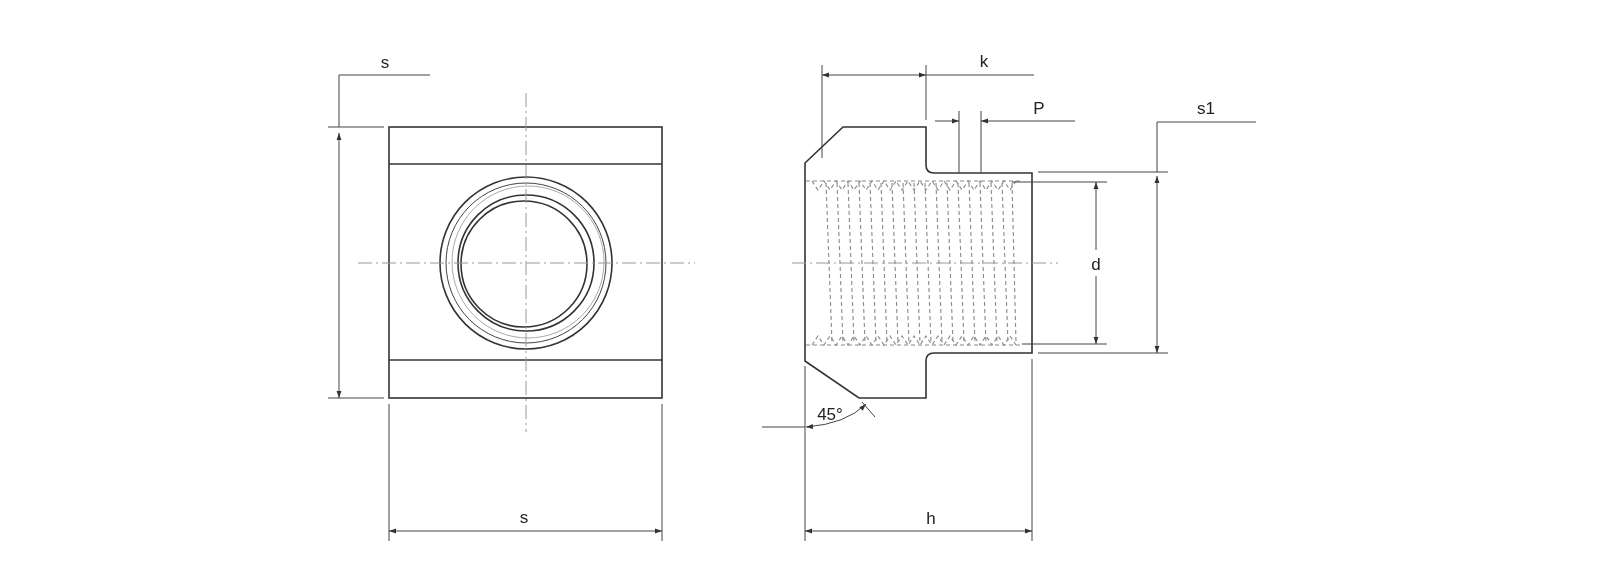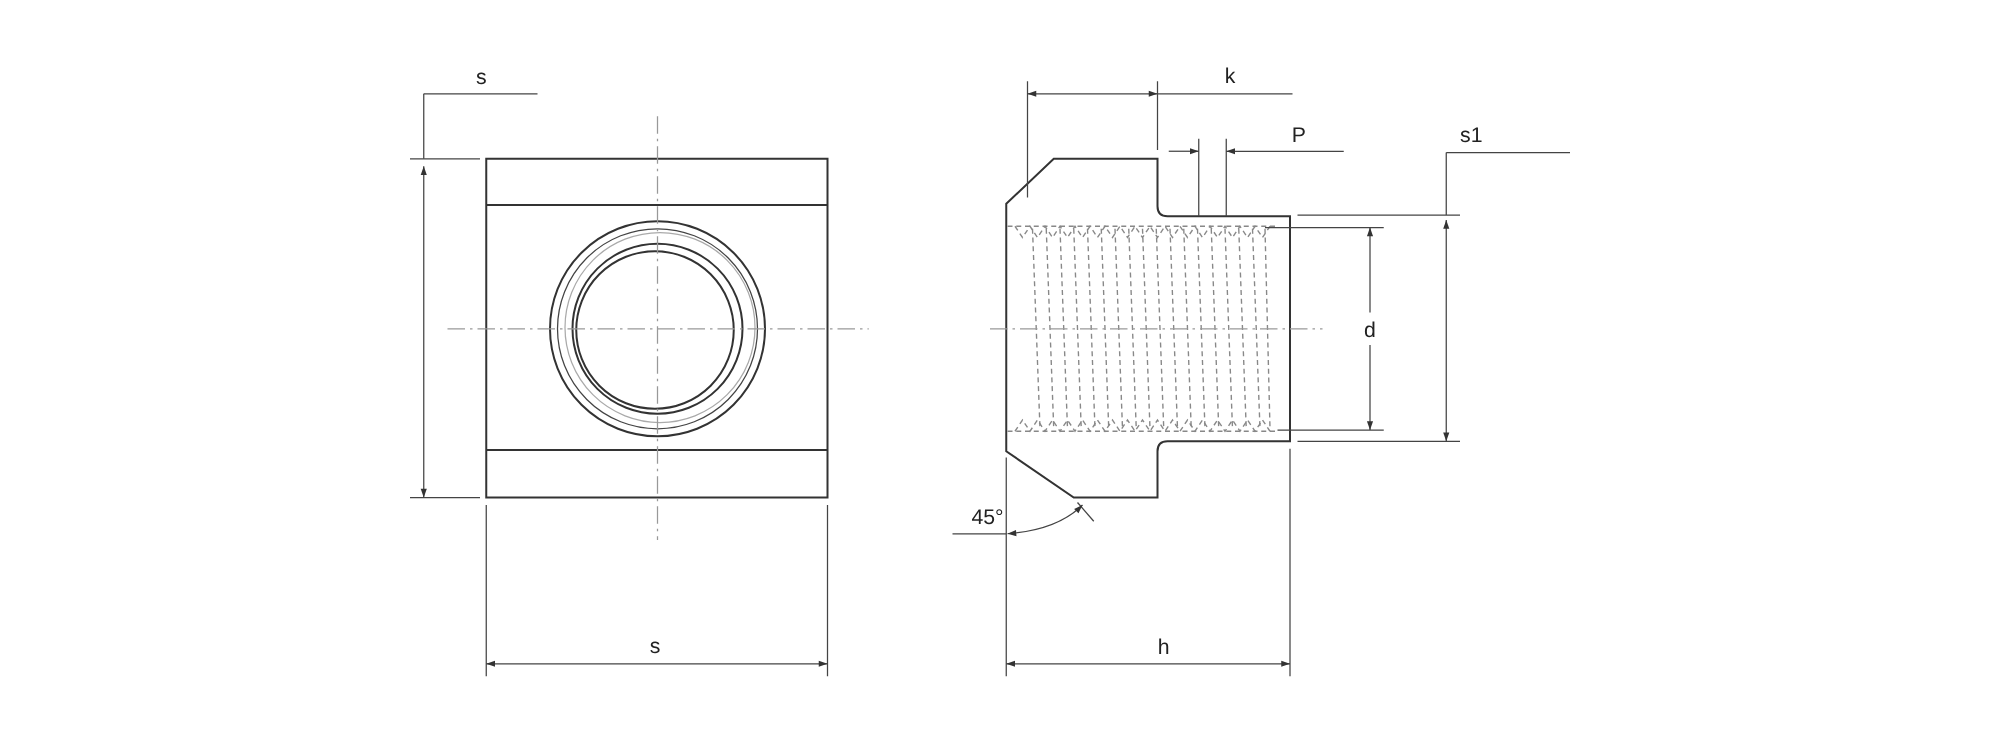--- a/index.html
+++ b/index.html
@@ -126,17 +126,17 @@
         <line class="t" x1="862" y1="402" x2="875" y2="417"></line>
         <path class="t" d="M806,427 Q846,424 866,404" marker-start="url(#arr)" marker-end="url(#arr)"></path>
       </g>
     </g>
   </svg>
 
   <span class="lbl" style="left:385px; top:62px;">s</span>
   <span class="lbl" style="left:524px; top:517px;">s</span>
   <span class="lbl" style="left:984px; top:61px;">k</span>
   <span class="lbl" style="left:1039px; top:108px;">P</span>
-  <span class="lbl" style="left:1177px; top:108px;">s1</span>
+  <span class="lbl" style="left:1206px; top:108px;">s1</span>
   <span class="lbl" style="left:1096px; top:264px;">d</span>
   <span class="lbl" style="left:931px; top:518px;">h</span>
-  <span class="lbl" style="left:790px; top:414px;">45°</span>
+  <span class="lbl" style="left:830px; top:414px;">45°</span>
 </div>
 
 </body></html>

